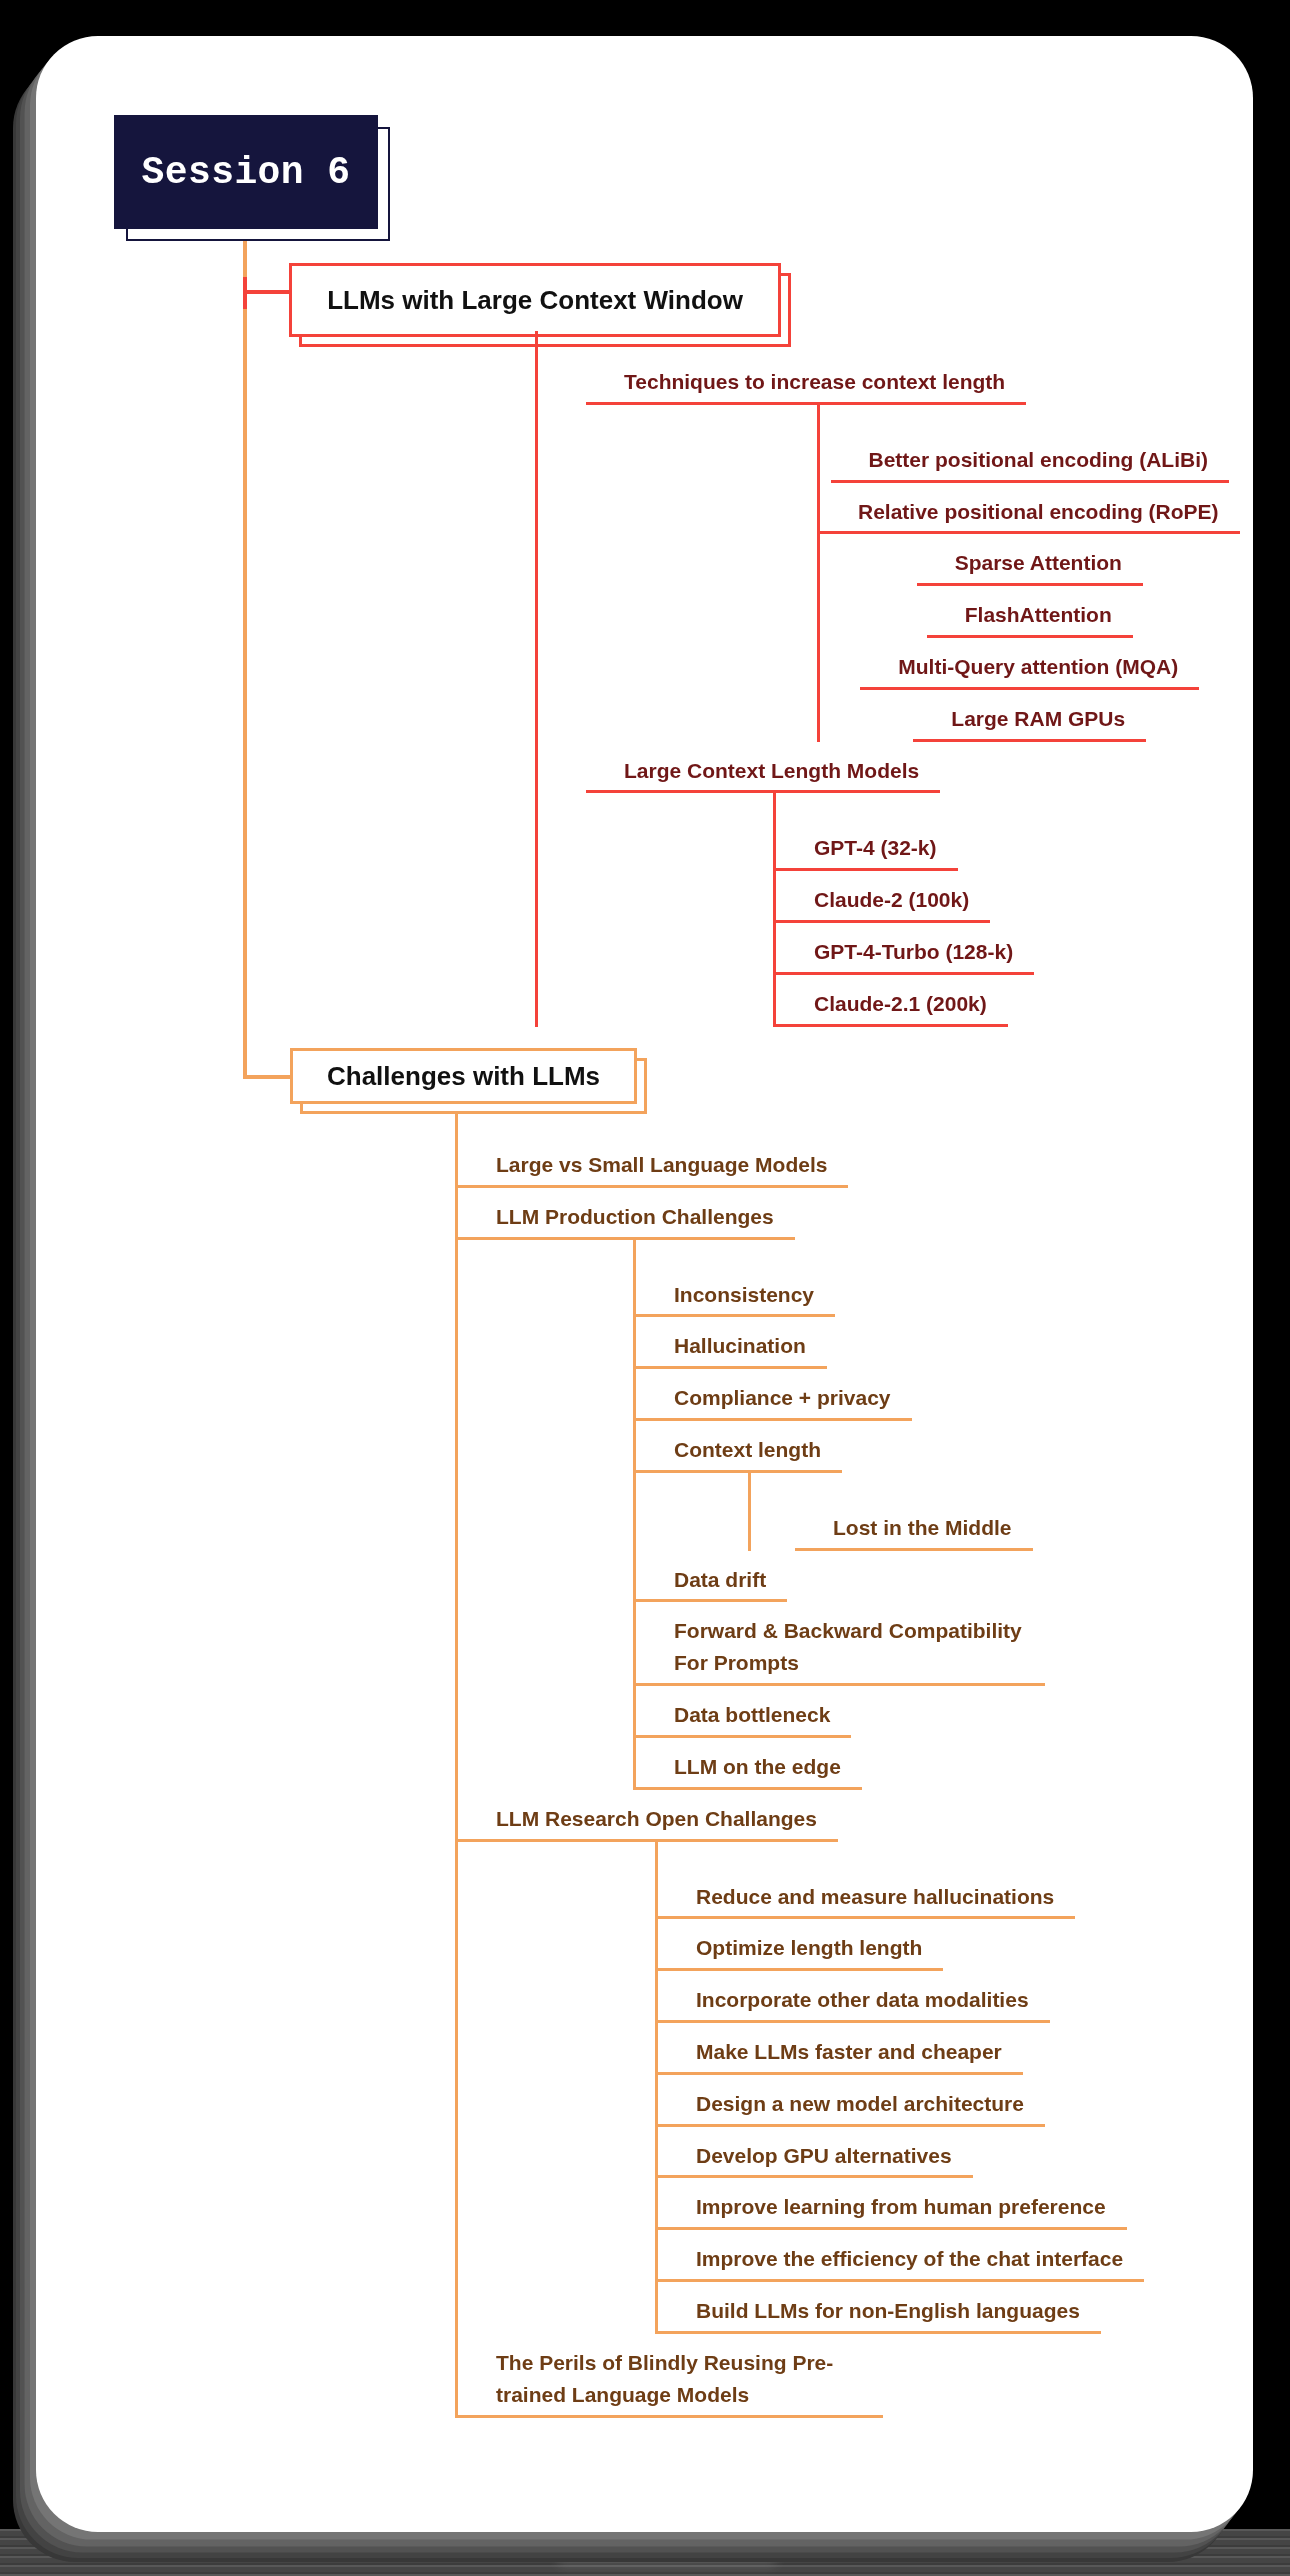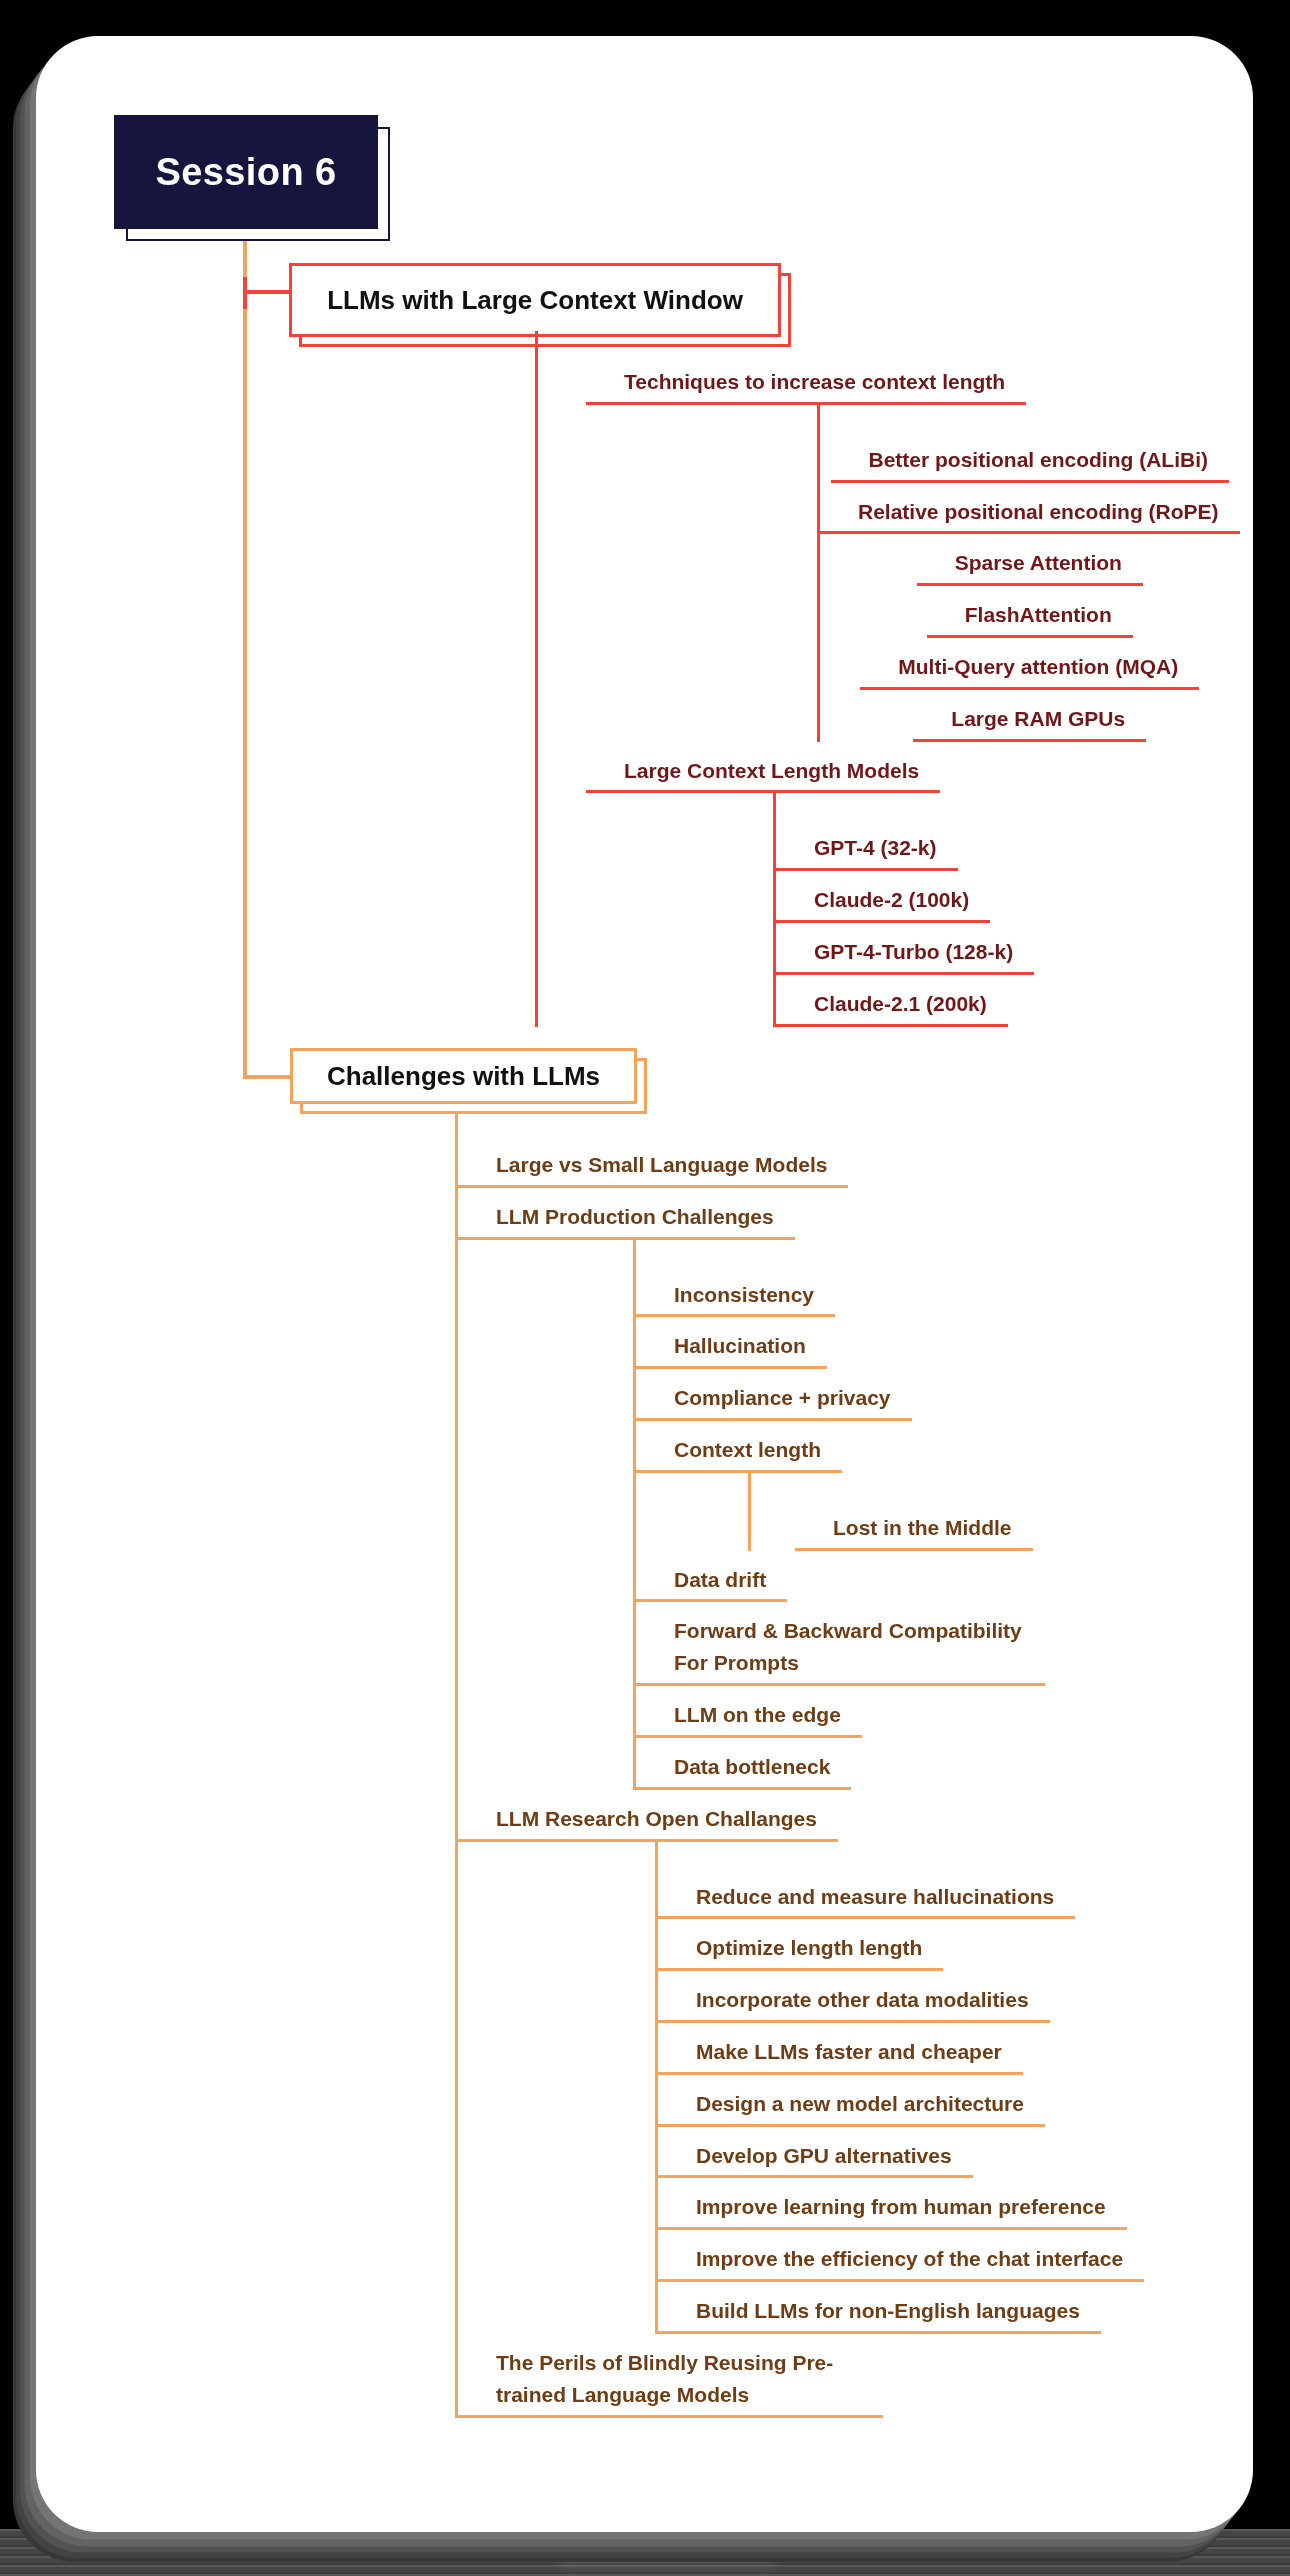--- a/index.html
+++ b/index.html
@@ -31,21 +31,21 @@
     background:var(--card,#fff); border-radius:62px;
     box-shadow:
       -6px 7.6px 0 #757575,
       -11.4px 14.4px 0 #636363,
       -16px 20.5px 0 #525252,
       -20px 26px 0 #434343,
       -23px 30px 0 #383838;
   }
 
   
-  .root-box { position:absolute; left:114px; top:115px; width:264px; height:114px; }
+  .root-box { position:absolute; left:114px; top:115px; width:264px; height:114px;font-family:Liberation Mono, monospace; }
   .root-box .shadow {
     position:absolute; left:12px; top:12px; width:264px; height:114px;
     background:#fff; border:2.3px solid var(--navy,#15153d);
   }
   .root-box .main {
     position:absolute; left:0; top:0; width:264px; height:114px;
     background:var(--navy,#15153d); color:var(--root-text,#fff);
     display:flex; align-items:center; justify-content:center;
     font-size:38px; font-weight:bold; letter-spacing:0.4px;
   }
@@ -142,22 +142,22 @@
       <div class="node"><div class="node-label">Large vs Small Language Models</div></div>
       <div class="node"><div class="node-label">LLM Production Challenges</div><div class="node-children" style="margin-left: 175px;">
           <div class="node"><div class="node-label">Inconsistency</div></div>
           <div class="node"><div class="node-label">Hallucination</div></div>
           <div class="node"><div class="node-label">Compliance + privacy</div></div>
           <div class="node"><div class="node-label">Context length</div><div class="node-children" style="margin-left: 112px; padding-left: 44px;">
               <div class="node"><div class="node-label">Lost in the Middle</div></div>
             </div></div>
           <div class="node"><div class="node-label">Data drift</div></div>
           <div class="node"><div class="node-label" style="max-width: 409px;">Forward &amp; Backward Compatibility For Prompts</div></div>
+          <div class="node"><div class="node-label">Data bottleneck</div></div>
           <div class="node"><div class="node-label">LLM on the edge</div></div>
-          <div class="node"><div class="node-label">Data bottleneck</div></div>
         </div></div>
       <div class="node"><div class="node-label">LLM Research Open Challanges</div><div class="node-children" style="margin-left: 197px;">
           <div class="node"><div class="node-label">Reduce and measure hallucinations</div></div>
           <div class="node"><div class="node-label">Optimize length length</div></div>
           <div class="node"><div class="node-label">Incorporate other data modalities</div></div>
           <div class="node"><div class="node-label">Make LLMs faster and cheaper</div></div>
           <div class="node"><div class="node-label">Design a new model architecture</div></div>
           <div class="node"><div class="node-label">Develop GPU alternatives</div></div>
           <div class="node"><div class="node-label">Improve learning from human preference</div></div>
           <div class="node"><div class="node-label">Improve the efficiency of the chat interface</div></div>

